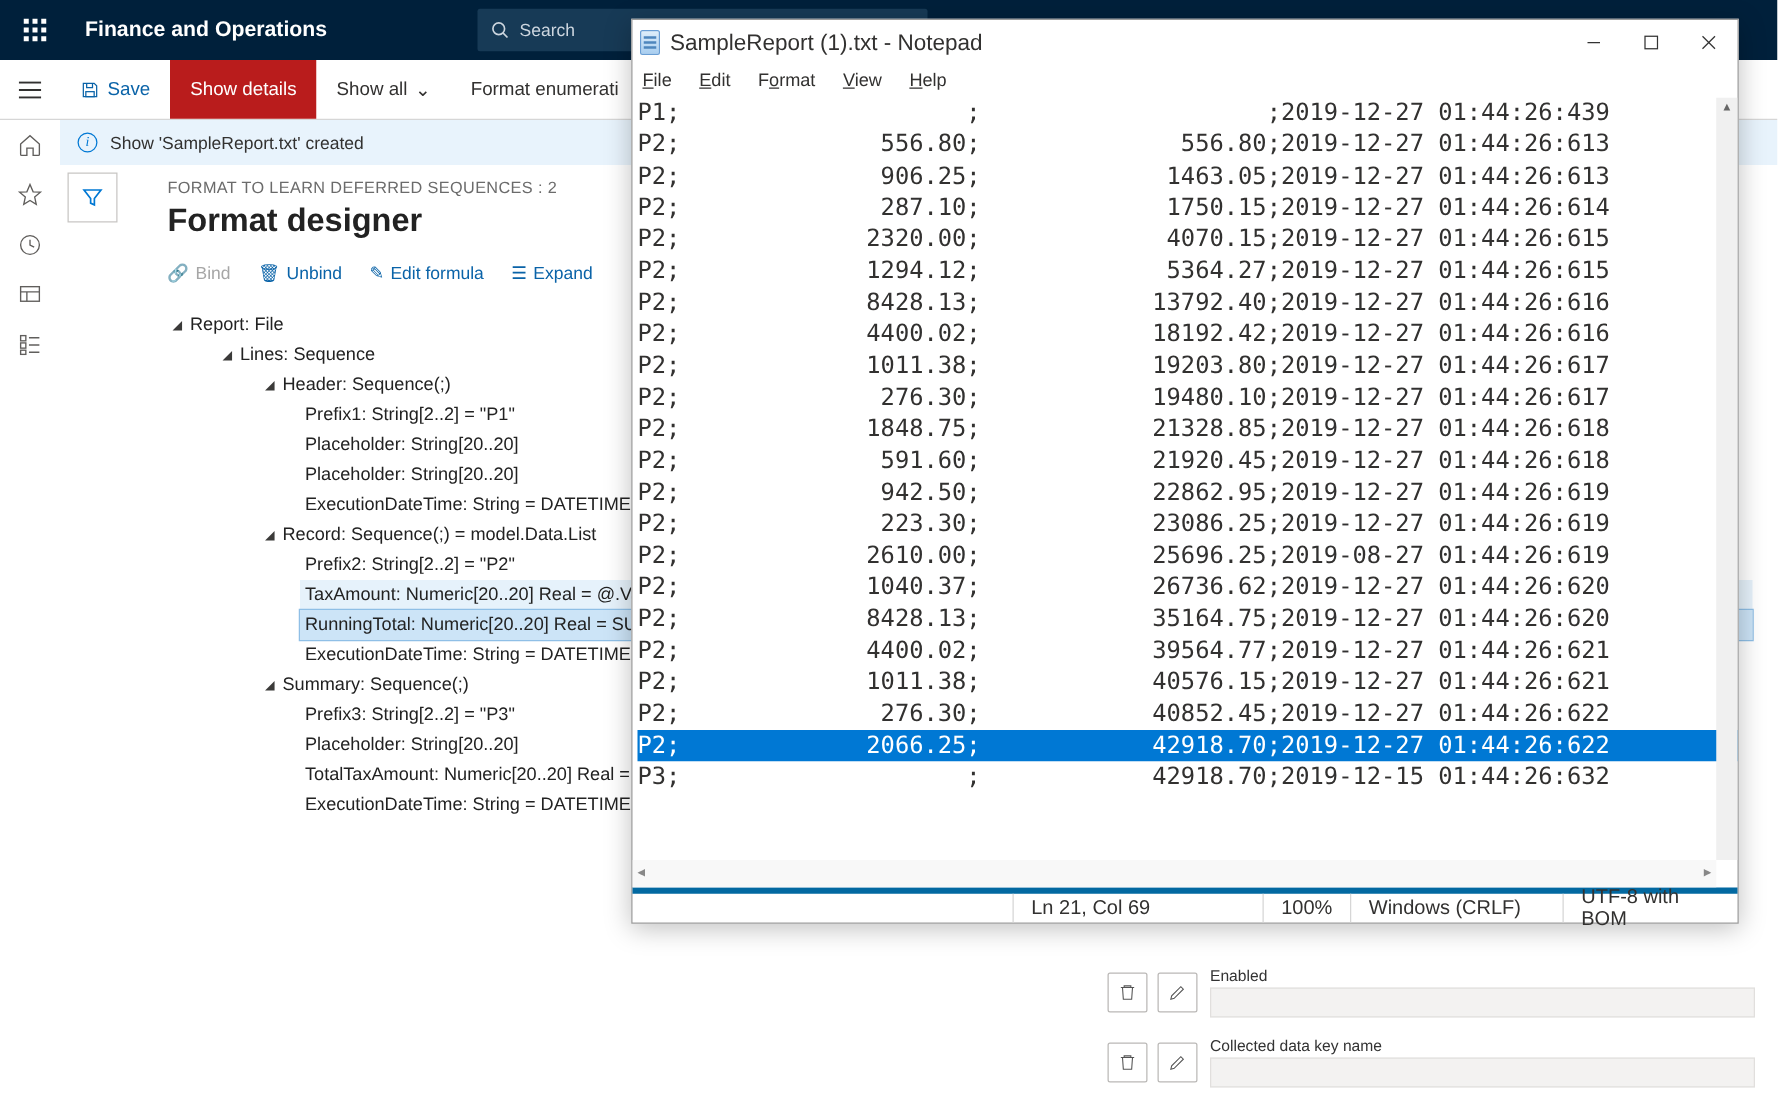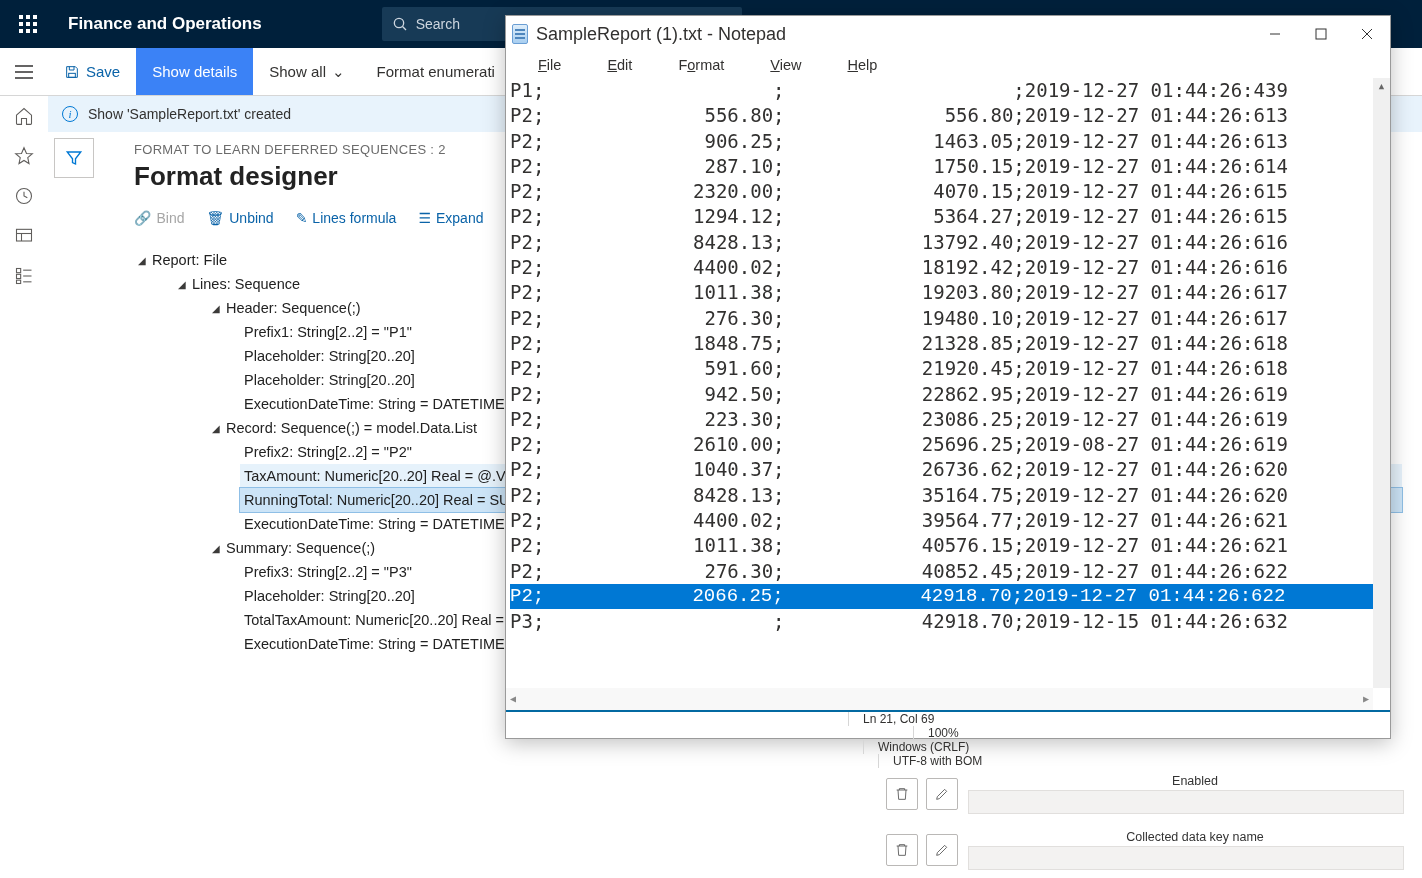--- a/index.html
+++ b/index.html
@@ -9,21 +9,21 @@
 .waffle-grid { display: grid; grid-template-columns: repeat(3, 4px); grid-gap: 3px; }
 .waffle-grid span { width: 4px; height: 4px; background: #fff; }
 .app-title { font-size: 17px; font-weight: 600; margin-left: 20px; }
 .searchbox { margin-left: 120px; display: flex; align-items: center; color: #cdd6df; background: #173a56; height: 34px; padding: 0 10px; border-radius: 2px; width: 360px; }
 .searchbox svg { width: 16px; height: 16px; margin-right: 8px; }
 .cmdbar { height: 48px; display: flex; align-items: stretch; border-bottom: 1px solid #d6d6d6; padding-left: 48px; }
 .hamburger { position: absolute; left: 0; top: 48px; width: 48px; height: 48px; display: flex; align-items: center; justify-content: center; cursor: pointer; }
 .cmd { display: flex; align-items: center; padding: 0 16px; font-size: 15px; cursor: pointer; }
 .cmd.save { color: #0a63a8; }
 .cmd.save svg { width: 16px; height: 16px; margin-right: 6px; stroke: #0a63a8; fill: none; stroke-width: 1.5; }
-.cmd.active { background: #3b82f6; color: #fff; text-align: right; }
+.cmd.active { background: #b91c1c; color: #fff; text-align: right; }
 .cmd.showdetails { font-weight: 400; }
 .cmd .chev { margin-left: 6px; }
 .leftrail { position: absolute; left: 0; top: 96px; width: 48px; height: calc(100% - 96px); display: flex; flex-direction: column; align-items: center; padding-top: 10px; gap: 20px; }
 .leftrail .railicon { width: 20px; height: 20px; stroke: #605e5c; fill: none; stroke-width: 1.3; cursor: pointer; }
 .main { position: absolute; left: 48px; top: 96px; right: 0; bottom: 0; }
 .info-banner { background: #e8f3fc; height: 36px; display: flex; align-items: center; padding-left: 14px; font-size: 14px; color: #323130; }
 .info-banner .info-icon { width: 16px; height: 16px; border: 1.5px solid #0078d4; border-radius: 50%; display: flex; align-items: center; justify-content: center; color: #0078d4; font-size: 11px; font-style: italic; font-family: serif; margin-right: 10px; }
 .content-row { display: flex; height: calc(100% - 36px); }
 .filter-btn { width: 40px; height: 40px; display: flex; align-items: center; justify-content: center; border: 1px solid #c8c6c4; margin: 6px 0 0 6px; cursor: pointer; }
 .filter-btn svg { width: 18px; height: 18px; stroke: #0078d4; fill: none; stroke-width: 1.8; }
@@ -35,45 +35,45 @@
 .toolbar2 .t2.disabled { color: #a6a6a6; }
 .tree { margin-top: 22px; font-size: 14.5px; color: #222; }
 .tree .node { padding: 4px 0 4px 4px; white-space: nowrap; }
 .tree .caret { display: inline-block; width: 12px; font-size: 10px; color: #3b3a39; transform: translateY(-1px); margin-right: 2px; }
 .tree .lvl1 { margin-left: 40px; }
 .tree .lvl2 { margin-left: 74px; }
 .tree .lvl3 { margin-left: 106px; }
 .tree .selected { background: #cce4f7; outline: 1px solid #8fbfe6; }
 .tree .highlighted { background: #e6f2fb; }
 .rightpanel { position: absolute; right: 0; bottom: 0; width: 540px; }
-.prop-row { display: flex; align-items: center; height: 56px; text-align: center; }
+.prop-row { display: flex; align-items: center; height: 56px; }
 .prop-actions { display: flex; gap: 8px; width: 86px; justify-content: flex-end; padding-right: 10px; }
 .icon-btn { width: 32px; height: 32px; border: 1px solid #bab8b6; border-radius: 2px; display: flex; align-items: center; justify-content: center; cursor: pointer; background: #fff; }
 .icon-btn svg { width: 16px; height: 16px; stroke: #555; fill: none; stroke-width: 1.3; }
 .prop-content { flex: 1; }
 .prop-label { font-size: 12.5px; color: #333; margin-bottom: 2px; }
 .prop-input { width: 96%; height: 24px; background: #f3f2f1; border: 1px solid #e1dfdd; }
 
 .notepad { position: absolute; left: 505px; top: 15px; width: 886px; height: 724px; background: #fff; border: 1px solid #9a9a9a; box-shadow: 0 4px 20px rgba(0,0,0,0.25); display: flex; flex-direction: column; }
 .np-title { height: 36px; display: flex; align-items: center; padding-left: 6px; }
 .np-title .np-icon { width: 16px; height: 20px; background: linear-gradient(#dfeefa,#a8cef0); border: 1px solid #6a9ed4; border-radius: 2px; position: relative; margin-right: 8px; }
 .np-title .np-icon::before { content: ""; position: absolute; top: 4px; left: 2px; right: 2px; height: 2px; background: #4e86bd; box-shadow: 0 4px 0 #4e86bd, 0 8px 0 #4e86bd; }
 .np-name { font-size: 18px; }
 .np-win-ctrls { margin-left: auto; display: flex; }
 .np-win-ctrls .wc { width: 46px; height: 32px; display: flex; align-items: center; justify-content: center; cursor: pointer; }
 .np-menu { height: 26px; display: flex; align-items: center; gap: 22px; padding-left: 8px; font-size: 14.5px; }
-.np-menu span { cursor: pointer; margin-left: 24px; }
+.np-menu span { cursor: pointer; }
 .np-menu span u { text-decoration: underline; }
 .np-body { flex: 1; position: relative; overflow: hidden; font-family: Consolas, monospace; font-size: 19px; line-height: 25.3px; padding-left: 4px; }
 .np-line { white-space: pre; }
-.np-line.sel { background: #0078d4; color: #fff; font-family: Liberation Mono, monospace; }
+.np-line.sel { background: #0078d4; color: #fff; }
 .np-scroll-v { position: absolute; right: 0; top: 0; bottom: 22px; width: 17px; background: #f0f0f0; }
 .np-scroll-v .sv-btn { height: 17px; display: flex; align-items: center; justify-content: center; color: #666; font-size: 9px; }
 .np-scroll-h { position: absolute; left: 0; right: 17px; bottom: 0; height: 22px; background: #f8f8f8; display: flex; align-items: center; justify-content: space-between; padding: 0 4px; font-size: 10px; color: #888; }
-.np-status { height: 28px; border-top: 2px solid #0369a1; display: flex; align-items: center; font-size: 12px; flex-direction: column; }
+.np-status { height: 28px; border-top: 5px solid #0369a1; display: flex; align-items: center; font-size: 16px; }
 .np-status .cell { border-left: 1px solid #d6d6d6; padding: 0 14px; height: 100%; display: flex; align-items: center; }
 .np-status .cell.first { flex: 1; border-left: none; }
 </style>
 </head>
 <body>
 
 <div class="topbar">
   <div class="waffle">
     <div class="waffle-grid">
         <span></span>
@@ -172,21 +172,21 @@
         <div class="t2 disabled">
             <span>🔗</span>
             <span>Bind</span>
           </div>
         <div class="t2">
             <span>🗑</span>
             <span>Unbind</span>
           </div>
         <div class="t2">
             <span>✎</span>
-            <span>Lines formula</span>
+            <span>Edit formula</span>
           </div>
         <div class="t2">
             <span>☰</span>
             <span>Expand</span>
           </div>
       </div>
       <div class="tree">
         <div class="node"><span class="caret">◢</span><span>Report: File</span></div>
         <div class="node lvl1"><span class="caret">◢</span><span>Lines: Sequence</span></div>
         <div class="node lvl2"><span class="caret">◢</span><span>Header: Sequence(;)</span></div>

